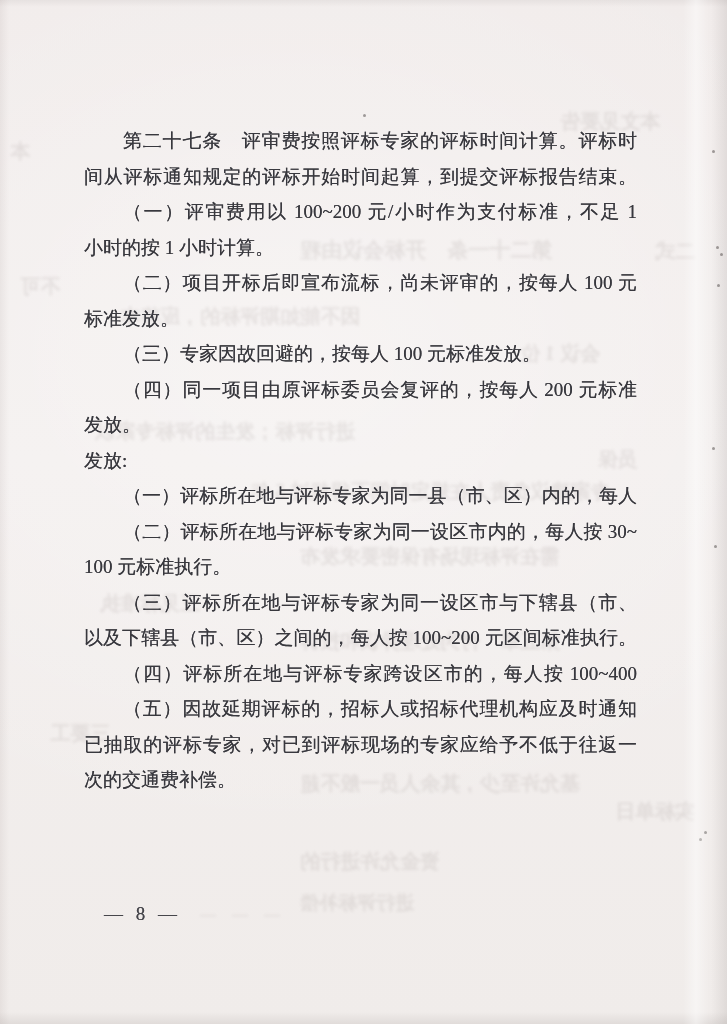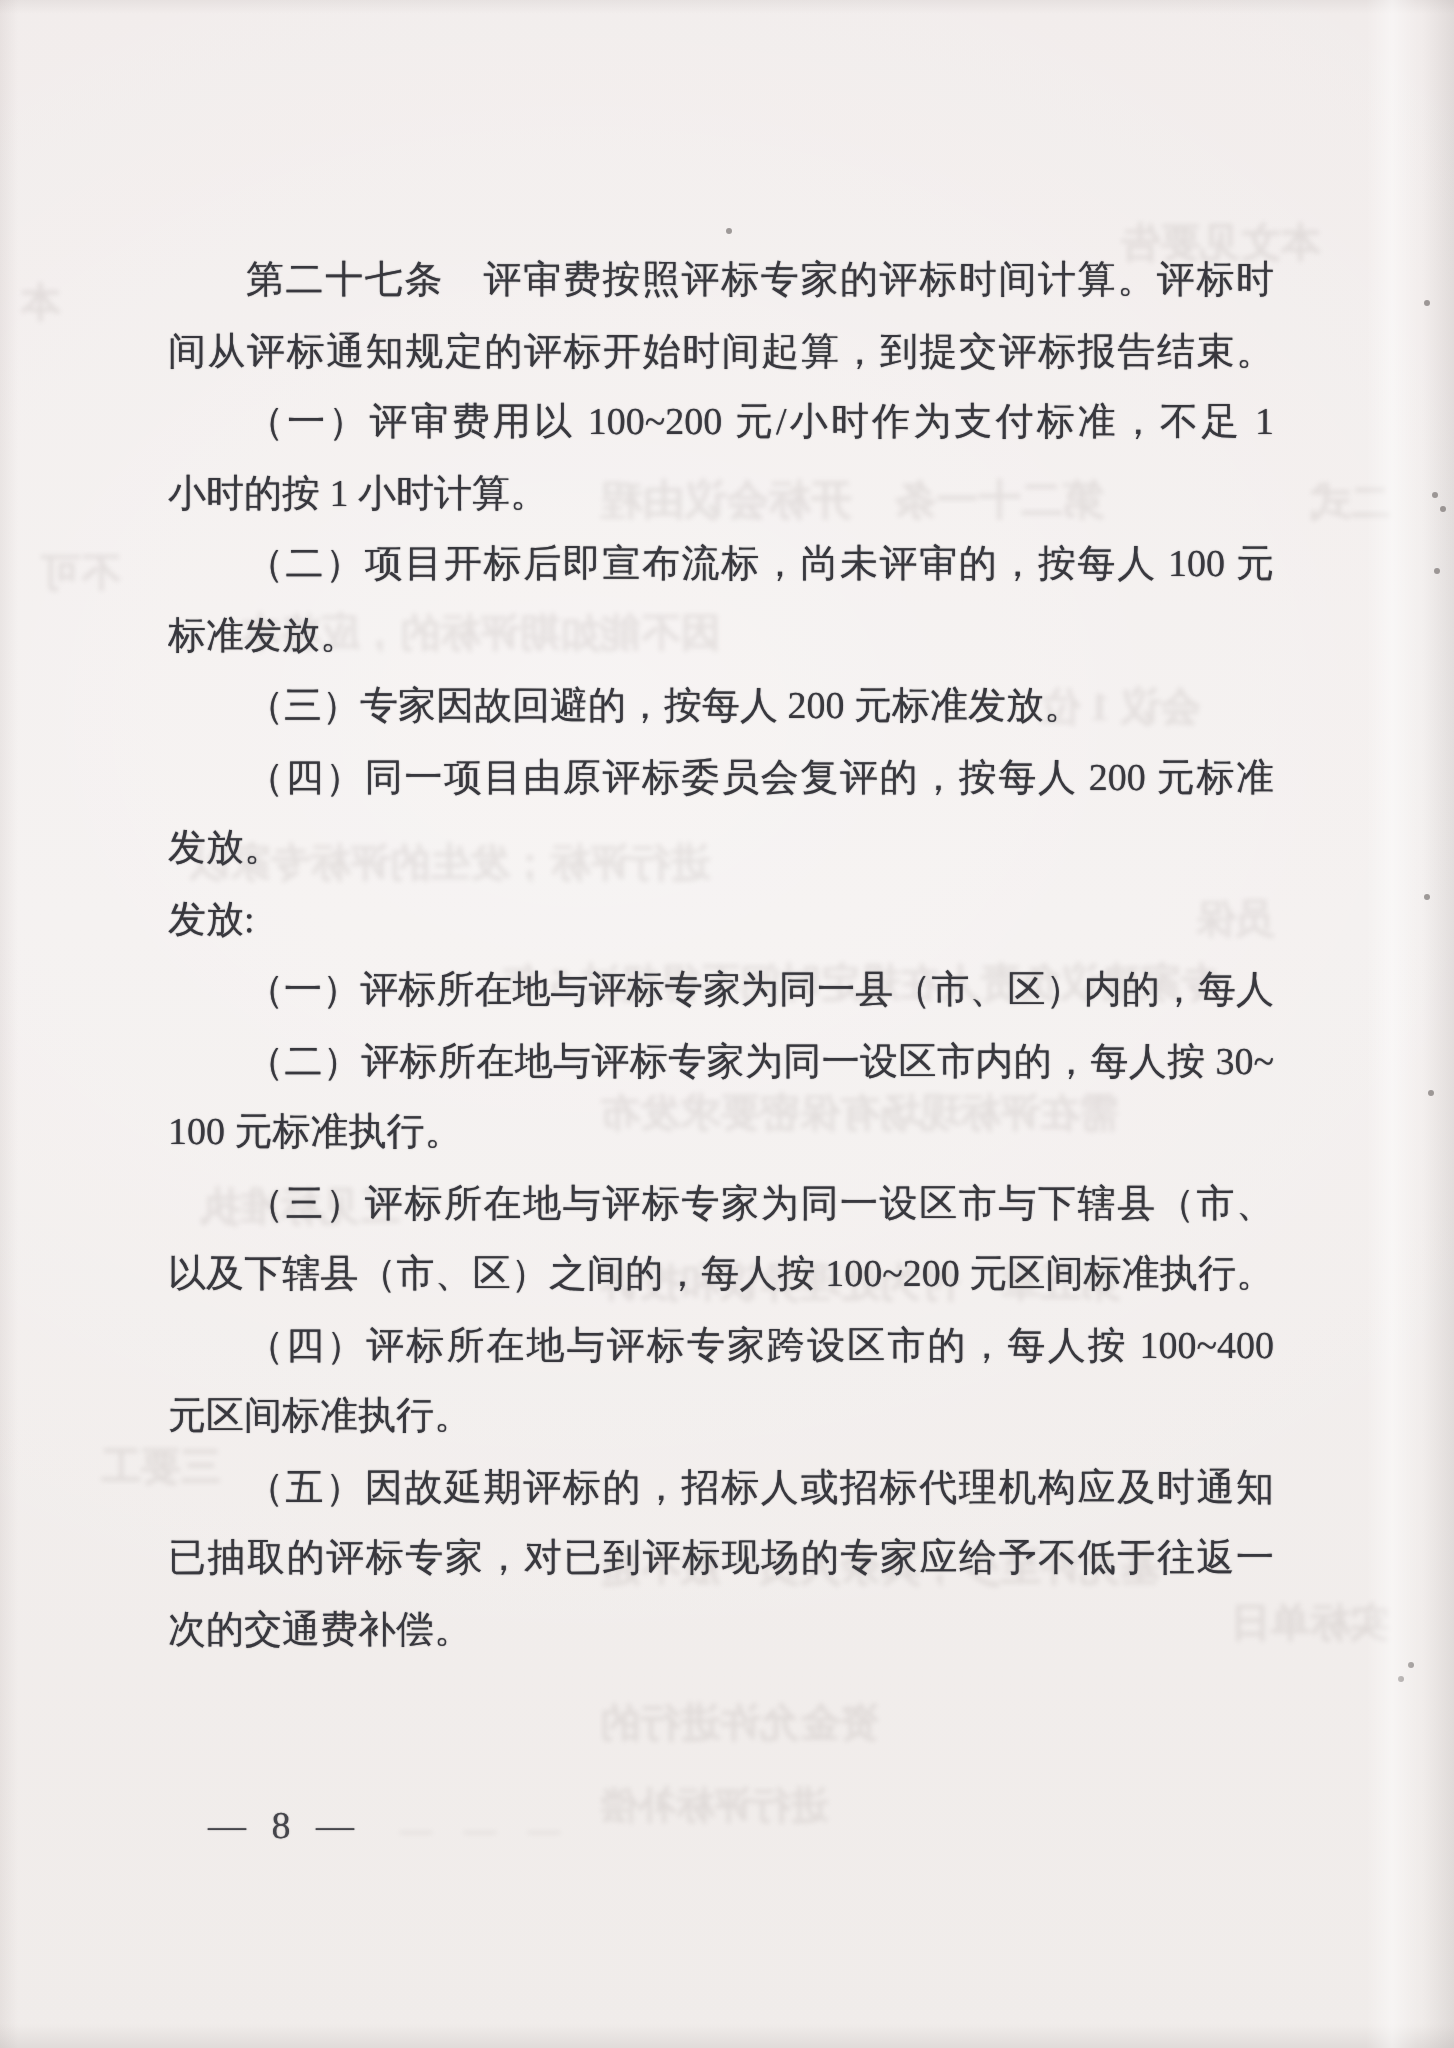--- a/index.html
+++ b/index.html
@@ -110,31 +110,30 @@
       <div class="speck" style="left: 699px; top: 838px;"></div>
     </div>
 
   <div class="text-block">
       <div class="line indent j">第二十七条　评审费按照评标专家的评标时间计算。评标时</div>
       <div class="line j">间从评标通知规定的评标开始时间起算，到提交评标报告结束。</div>
       <div class="line indent j">（一）评审费用以 100~200 元/小时作为支付标准，不足 1</div>
       <div class="line">小时的按 1 小时计算。</div>
       <div class="line indent j">（二）项目开标后即宣布流标，尚未评审的，按每人 100 元</div>
       <div class="line">标准发放。</div>
-      <div class="line indent">（三）专家因故回避的，按每人 200 元标准发放。</div>
+      <div class="line indent">（三）专家因故回避的，按每人 100 元标准发放。</div>
       <div class="line indent j">（四）同一项目由原评标委员会复评的，按每人 200 元标准</div>
       <div class="line">发放。</div>
       <div class="line">发放:</div>
       <div class="line indent j">（一）评标所在地与评标专家为同一县（市、区）内的，每人</div>
       <div class="line indent j">（二）评标所在地与评标专家为同一设区市内的，每人按 30~</div>
       <div class="line">100 元标准执行。</div>
       <div class="line indent j">（三）评标所在地与评标专家为同一设区市与下辖县（市、区）</div>
       <div class="line j">以及下辖县（市、区）之间的，每人按 100~200 元区间标准执行。</div>
       <div class="line indent j">（四）评标所在地与评标专家跨设区市的，每人按 100~400</div>
-      <div class="line">元区间标准执行。</div>
       <div class="line indent j">（五）因故延期评标的，招标人或招标代理机构应及时通知</div>
       <div class="line j">已抽取的评标专家，对已到评标现场的专家应给予不低于往返一</div>
       <div class="line">次的交通费补偿。</div>
     </div>
 
   <div class="footer">— 8 —</div>
 
   <div class="edge edge-right"></div>
   <div class="edge edge-left"></div>
   <div class="edge edge-top"></div>

